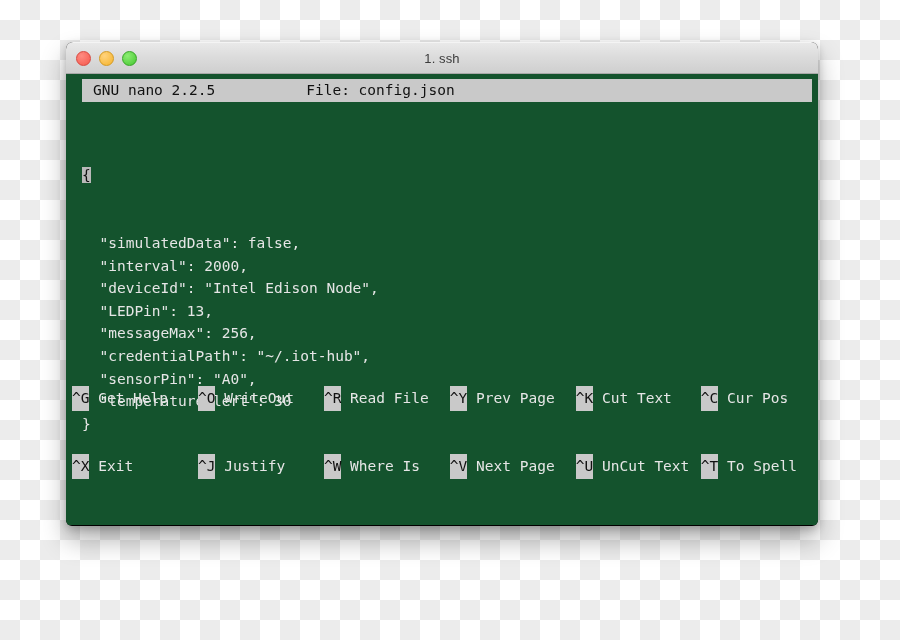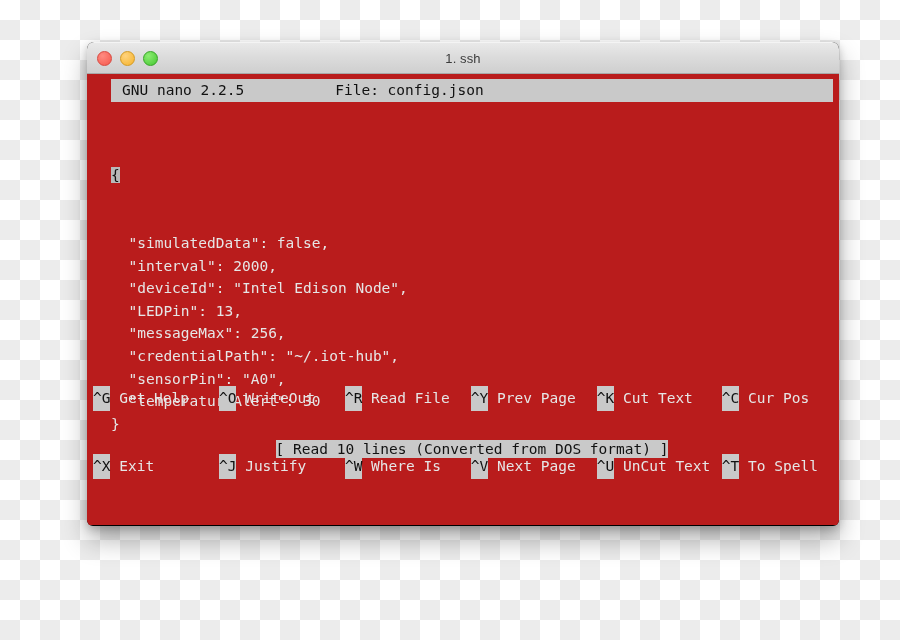--- a/index.html
+++ b/index.html
@@ -16,21 +16,21 @@
       linear-gradient(45deg, #ececec 25%, transparent 25%, transparent 75%, #ececec 75%, #ececec),
       linear-gradient(45deg, #ececec 25%, transparent 25%, transparent 75%, #ececec 75%, #ececec);
     background-size: 40px 40px;
     background-position: 0 0, 20px 20px;
     position: relative;
   }
 
   
   #terminal-window {
     position: absolute;
-    left: 87px;
+    left: 66px;
     top: 42px;
     width: 752px;
     height: 484px;
     border-radius: 7px 7px 6px 6px;
     box-shadow: 0 14px 26px rgba(0,0,0,0.30), 0 3px 8px rgba(0,0,0,0.22);
     background: #000;
     overflow: hidden;
   }
 
   
@@ -66,22 +66,22 @@
     font-size: 13px;
     color: #3b3b3b;
     letter-spacing: 0.1px;
     pointer-events: none;
   }
 
   
   #terminal-body {
     position: relative;
     height: 451px;
-    background: #b91c1c;
-    padding: 5px 6px 0 24px;
+    background: #14532d;
+    padding: 5px 6px 0 16px;
     box-sizing: border-box;
     font-family: "DejaVu Sans Mono", "Liberation Mono", monospace;
     font-size: 14.5px;
     line-height: 22.6px;
     color: #e6e6e6;
   }
 
   
   #nano-header {
     background: #c9c9c9;
@@ -177,21 +177,20 @@
     <div id="nano-header">
       <span id="nano-version">GNU nano 2.2.5</span>
       <span id="nano-filename">File: config.json</span>
     </div>
 
     <div id="editor-area">
       <div class="code-line"><span class="cursor-cell">{</span></div>
       <div id="code-lines"><div class="code-line">  "simulatedData": false,</div><div class="code-line">  "interval": 2000,</div><div class="code-line">  "deviceId": "Intel Edison Node",</div><div class="code-line">  "LEDPin": 13,</div><div class="code-line">  "messageMax": 256,</div><div class="code-line">  "credentialPath": "~/.iot-hub",</div><div class="code-line">  "sensorPin": "A0",</div><div class="code-line">  "temperatureAlert": 30</div><div class="code-line">}</div></div>
     </div>
 
-    <div id="status-line"><span id="status-message">[ Read 10 lines (Converted from DOS format) ]</span></div>
 
     <div id="shortcut-bar">
       <div class="shortcut-row" id="shortcut-row-1"><div class="shortcut w-gethelp"><span class="sc-key">^G</span><span class="sc-label"> Get Help</span></div><div class="shortcut w-writeout"><span class="sc-key">^O</span><span class="sc-label"> WriteOut</span></div><div class="shortcut w-readfile"><span class="sc-key">^R</span><span class="sc-label"> Read File</span></div><div class="shortcut w-prevpage"><span class="sc-key">^Y</span><span class="sc-label"> Prev Page</span></div><div class="shortcut w-cuttext"><span class="sc-key">^K</span><span class="sc-label"> Cut Text</span></div><div class="shortcut w-curpos"><span class="sc-key">^C</span><span class="sc-label"> Cur Pos</span></div></div>
       <div class="shortcut-row" id="shortcut-row-2"><div class="shortcut w-gethelp"><span class="sc-key">^X</span><span class="sc-label"> Exit</span></div><div class="shortcut w-writeout"><span class="sc-key">^J</span><span class="sc-label"> Justify</span></div><div class="shortcut w-readfile"><span class="sc-key">^W</span><span class="sc-label"> Where Is</span></div><div class="shortcut w-prevpage"><span class="sc-key">^V</span><span class="sc-label"> Next Page</span></div><div class="shortcut w-cuttext"><span class="sc-key">^U</span><span class="sc-label"> UnCut Text</span></div><div class="shortcut w-curpos"><span class="sc-key">^T</span><span class="sc-label"> To Spell</span></div></div>
     </div>
 
   </div>
 </div>
 
 </body></html>

